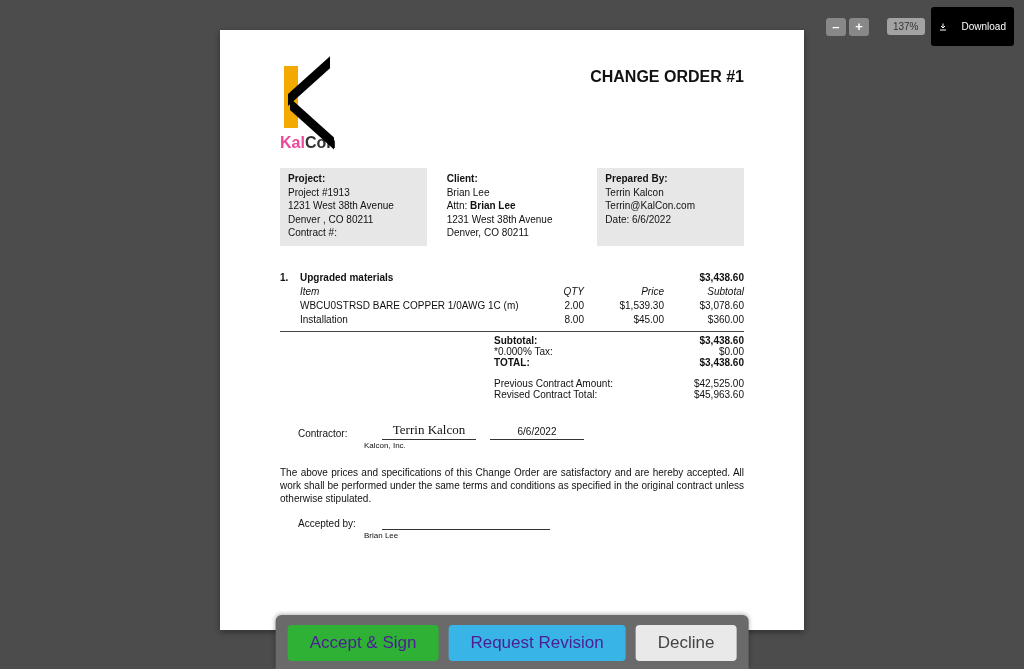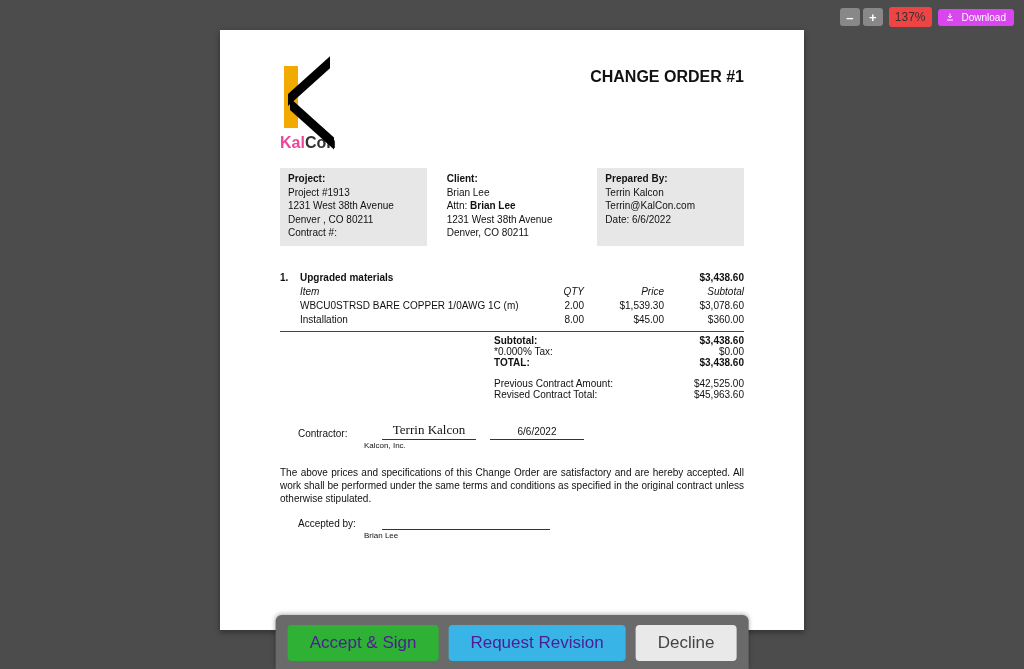--- a/index.html
+++ b/index.html
@@ -38,35 +38,36 @@
     border-radius: 3px;
     display: flex;
     align-items: center;
     justify-content: center;
     font-size: 13px;
     font-weight: bold;
     line-height: 1;
     cursor: pointer;
   }
   .zoom-display {
-    background: #ef4444;
+    background: #a3a3a3;
     color: #333;
-    font-size: 12px;
+    font-size: 10px;
     padding: 3px 6px;
     border-radius: 3px;
+    margin-left: 12px;
   }
   .download-btn {
-    background: #d946ef;
+    background: #000000;
     color: #fff;
     font-size: 10px;
-    padding: 3px 8px;
+    padding: 14px 8px;
     border-radius: 3px;
     display: flex;
     align-items: center;
-    gap: 8px;
+    gap: 15px;
     cursor: pointer;
   }
   .download-icon {
     width: 8px; height: 8px;
   }
   
   .page {
     position: absolute;
     top: 30px;
     left: 50%;

